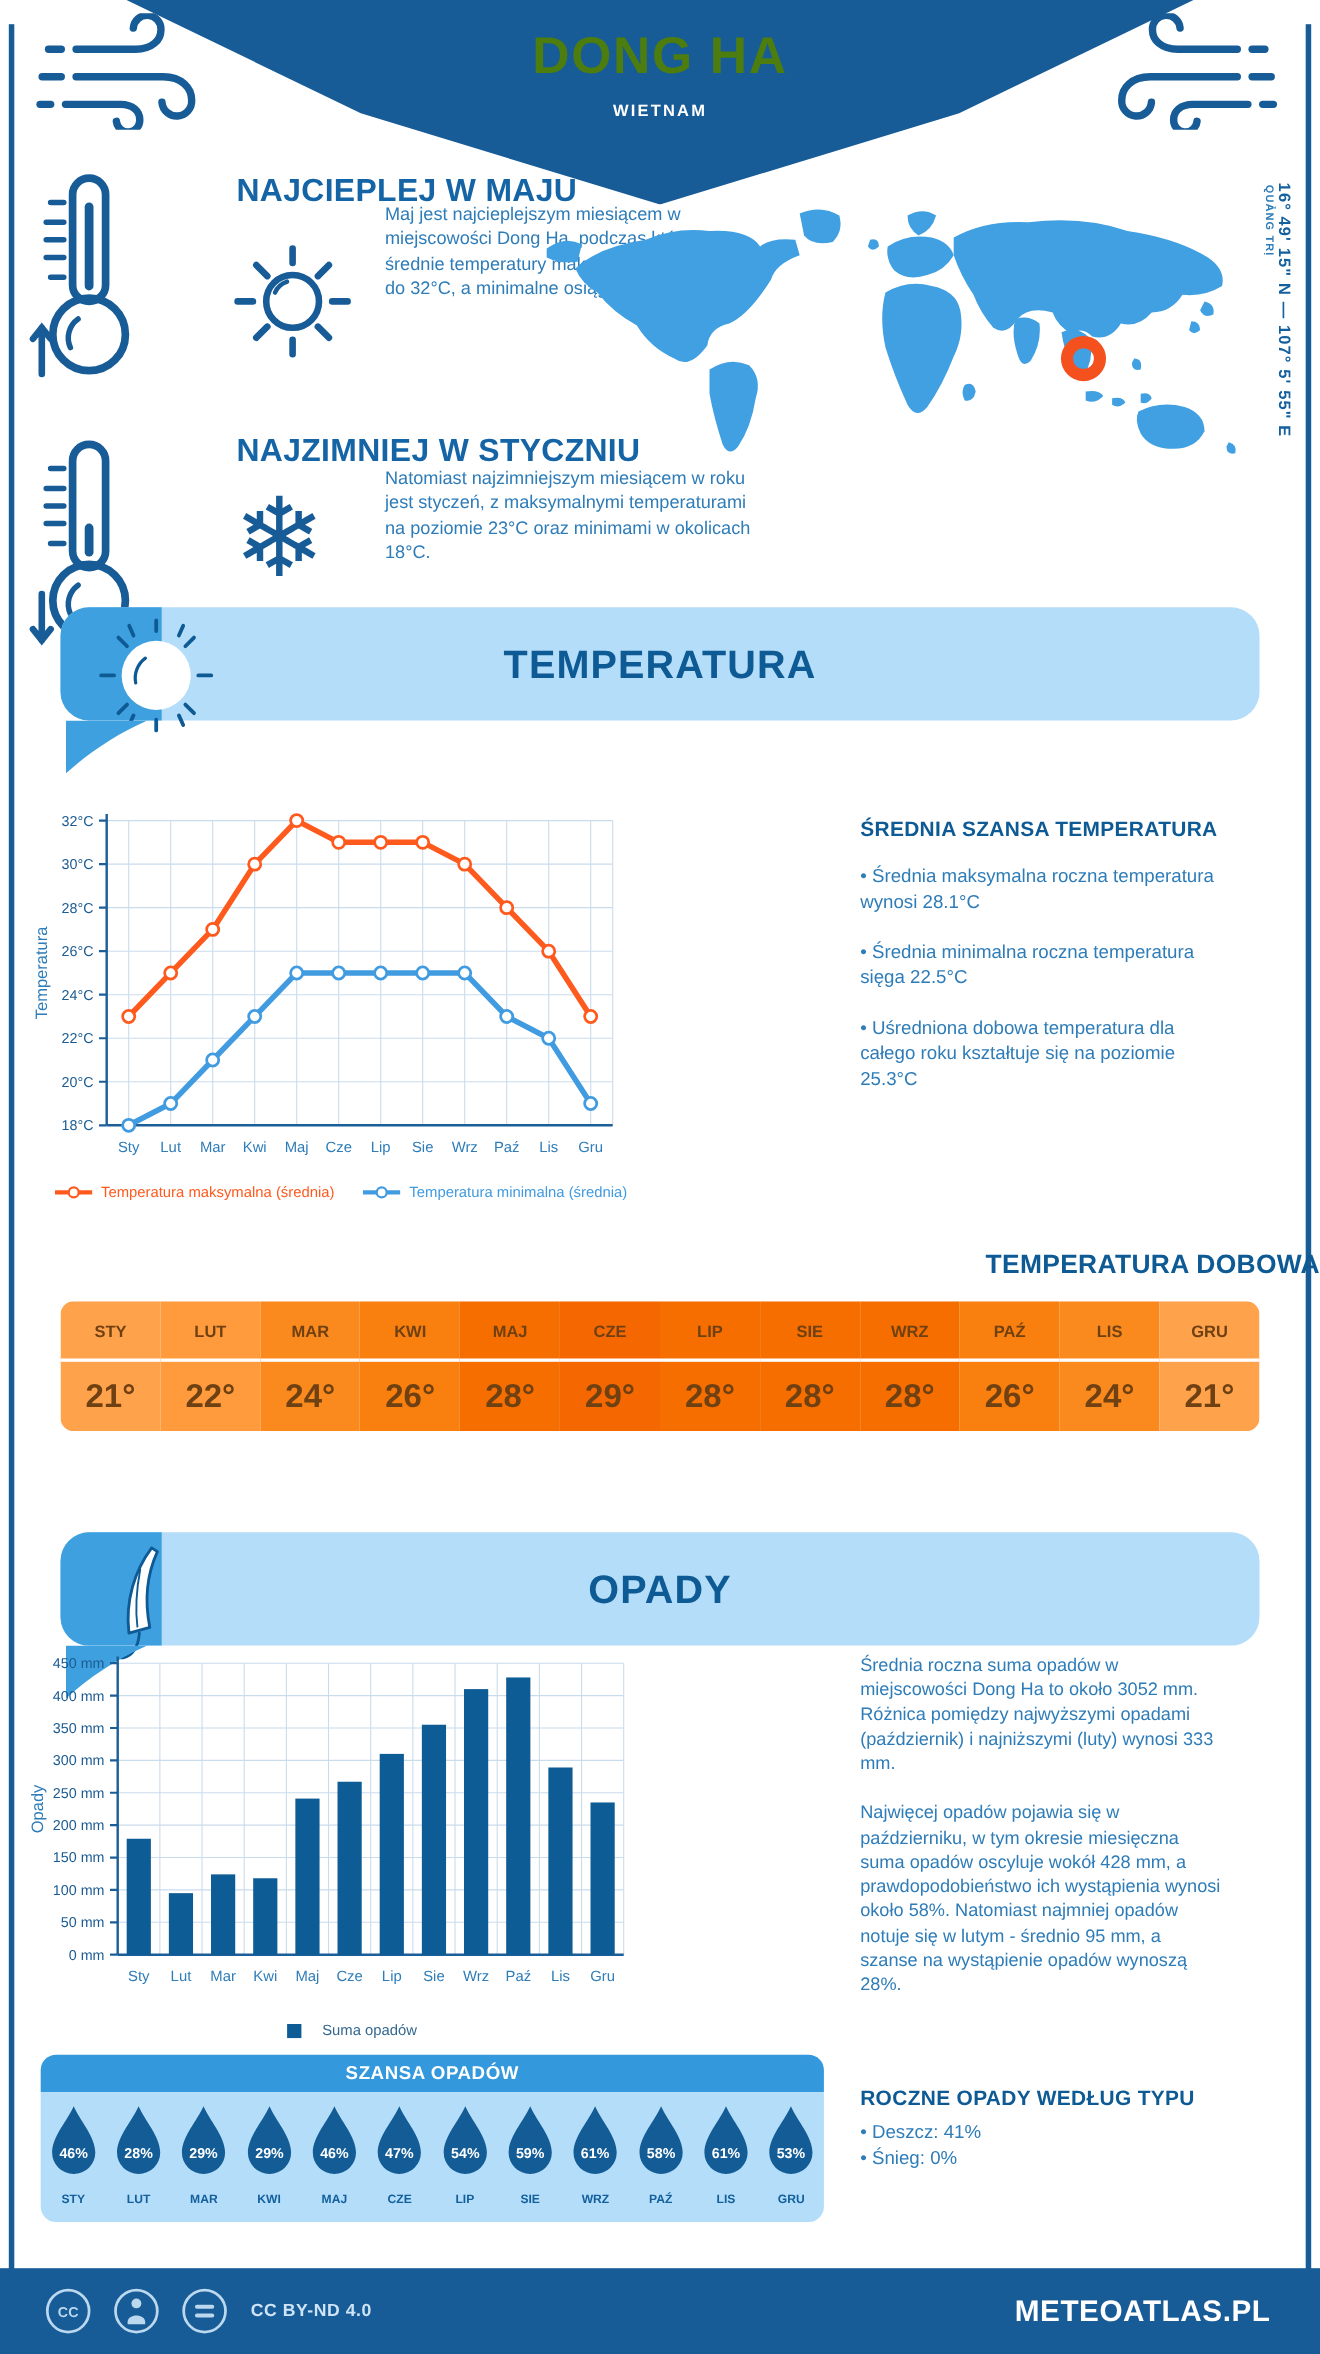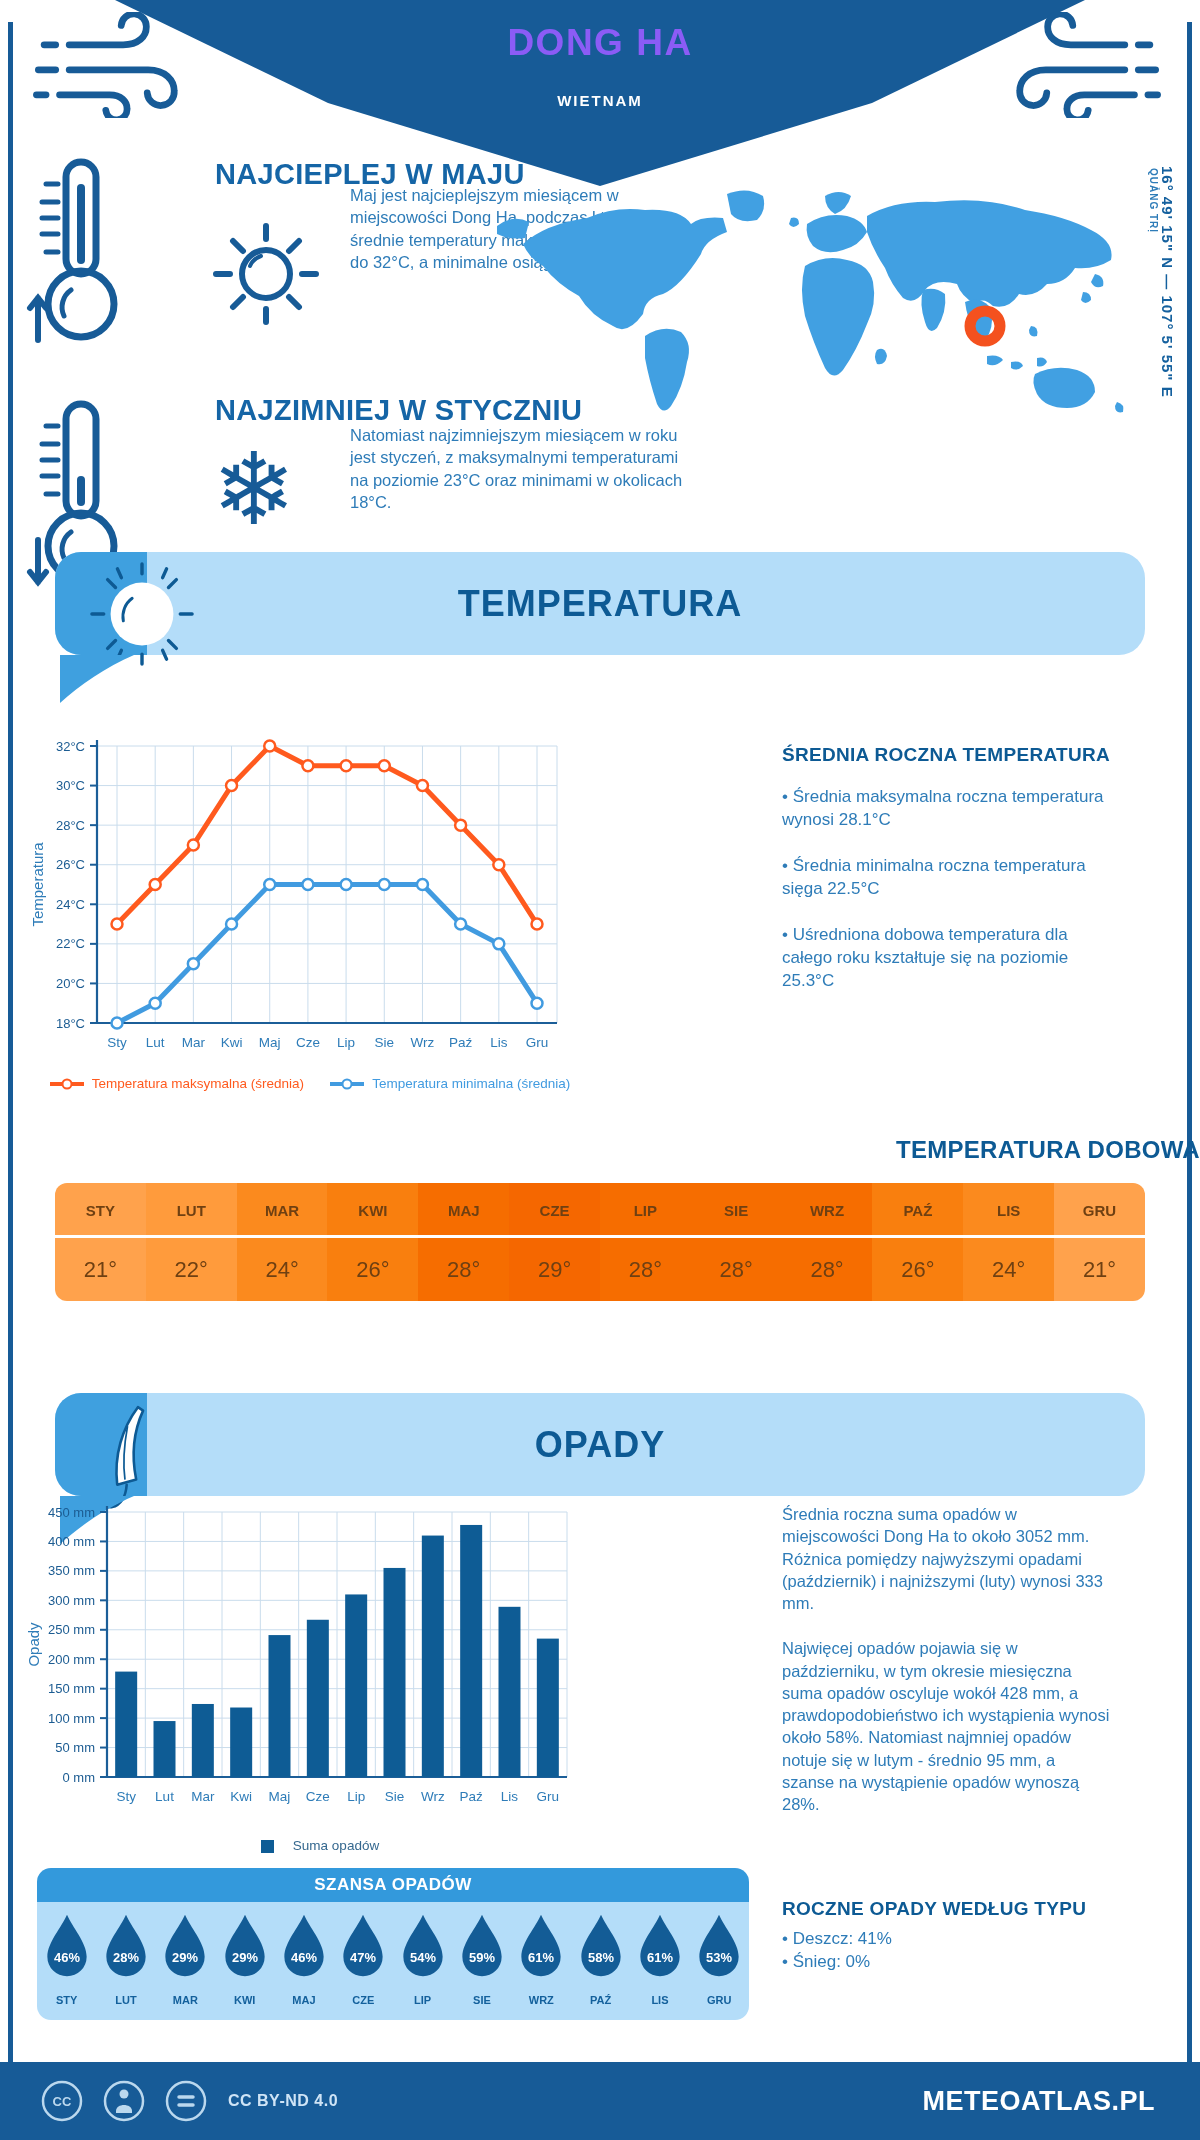--- a/index.html
+++ b/index.html
@@ -3,22 +3,22 @@
 <meta charset="utf-8">
 <style>
   html,body{margin:0;padding:0;background:#fff;}
   .page{position:relative;width:1200px;height:2140px;background:#fff;overflow:hidden;
         font-family:"Liberation Sans",sans-serif;}
   .abs{position:absolute;}
   .side-border{position:absolute;top:22px;bottom:0;width:5px;background:#175B97;}
   
   .header-shape{position:absolute;left:0;top:0;width:1200px;height:190px;background:#175B97;
     clip-path:polygon(115px 0,1085px 0,872px 103px,600px 186px,328px 103px);}
-  .header-title{position:absolute;top:22px;left:0;width:1200px;text-align:center;color:#8b5cf6;
-    font-size:37px;font-weight:bold;letter-spacing:1.5px;}
+  .header-title{position:absolute;top:22px;left:0;width:1200px;text-align:center;color:#4d7c0f;
+    font-size:47px;font-weight:bold;letter-spacing:1.5px;}
   .header-sub{position:absolute;top:92px;left:0;width:1200px;text-align:center;color:#fff;
     font-size:15px;font-weight:bold;letter-spacing:2px;}
   
   .sec-title{color:#1565A6;font-size:29px;font-weight:bold;letter-spacing:.3px;}
   .body-text{color:#2E7CB8;font-size:16.5px;line-height:1.35;}
   .side-head{color:#0D5A94;font-size:19px;font-weight:bold;letter-spacing:.3px;}
   .bullet{margin-bottom:23px;}
   .coords{writing-mode:vertical-rl;text-orientation:mixed;}
   .coords .big{color:#14609E;font-size:15px;font-weight:bold;letter-spacing:1px;}
   .coords .small{color:#2E7CB8;font-size:10px;font-weight:bold;letter-spacing:1px;margin-top:2px;}
@@ -30,21 +30,21 @@
     text-align:center;color:#0D5A94;font-size:36px;font-weight:bold;letter-spacing:1px;}
   
   .legend{position:absolute;display:flex;justify-content:center;align-items:center;gap:26px;}
   .legend-item{display:flex;align-items:center;gap:8px;font-size:13.5px;}
   
   .tbl{position:absolute;left:55px;top:1183px;width:1090px;height:118px;border-radius:12px;
     overflow:hidden;display:flex;}
   .t-col{flex:1;text-align:center;}
   .t-head{height:52px;line-height:55px;font-size:15px;font-weight:bold;color:#6F4012;
     border-bottom:3px solid #fff;}
-  .t-val{height:63px;line-height:63px;font-size:22px;font-weight:normal;color:#6F4012;}
+  .t-val{height:63px;line-height:63px;font-size:30px;font-weight:bold;color:#6F4012;}
   
   .chance-box{position:absolute;left:37px;top:1868px;width:712px;height:152px;}
   .cb-head{height:34px;background:#3399DC;border-radius:14px 14px 0 0;color:#fff;text-align:center;
     line-height:34px;font-weight:bold;font-size:17px;letter-spacing:.5px;}
   .cb-body{height:118px;background:#B4DDF9;border-radius:0 0 14px 14px;display:flex;
     padding-top:10px;box-sizing:border-box;}
   .cb-cell{flex:1;display:flex;flex-direction:column;align-items:center;gap:11px;}
   .cb-month{font-size:11px;font-weight:bold;color:#13609C;margin-top:3px;}
   
   .footer{position:absolute;left:0;top:2062px;width:1200px;height:78px;background:#175B97;}
@@ -277,21 +277,21 @@
       </div>
       <div class="legend-item">
         <svg width="34" height="14">
           <line x1="0" x2="34" y1="7" y2="7" stroke="#419BE0" stroke-width="4"></line>
           <circle cx="17" cy="7" r="4.5" fill="#fff" stroke="#419BE0" stroke-width="2"></circle>
         </svg>
         <span style="color: rgb(65, 155, 224);">Temperatura minimalna (średnia)</span>
       </div>
     </div>
 
-  <div class="abs side-head" style="left:782px;top:744px;">ŚREDNIA ROCZNA TEMPERATURA</div>
+  <div class="abs side-head" style="left:782px;top:744px;">ŚREDNIA SZANSA TEMPERATURA</div>
   <div class="abs body-text" style="left:782px;top:786px;width:326px;font-size:17px;" id="temp-bullets">
       <div class="bullet">• Średnia maksymalna roczna temperatura wynosi 28.1°C</div>
       <div class="bullet">• Średnia minimalna roczna temperatura sięga 22.5°C</div>
       <div class="bullet">• Uśredniona dobowa temperatura dla całego roku kształtuje się na poziomie 25.3°C</div>
     </div>
 
   <div class="abs side-head" style="left:0;top:1136px;width:1200px;text-align:right;font-size:24px;">TEMPERATURA DOBOWA</div>
   <div class="tbl" id="daily-table">
       <div class="t-col" style="background: rgb(255, 162, 76);">
         <div class="t-head">STY</div>

